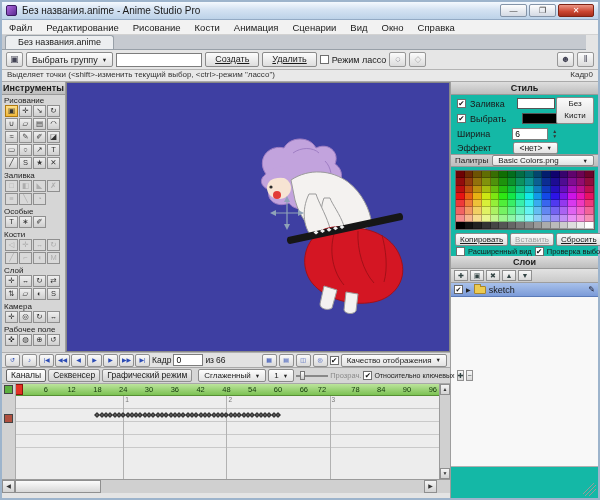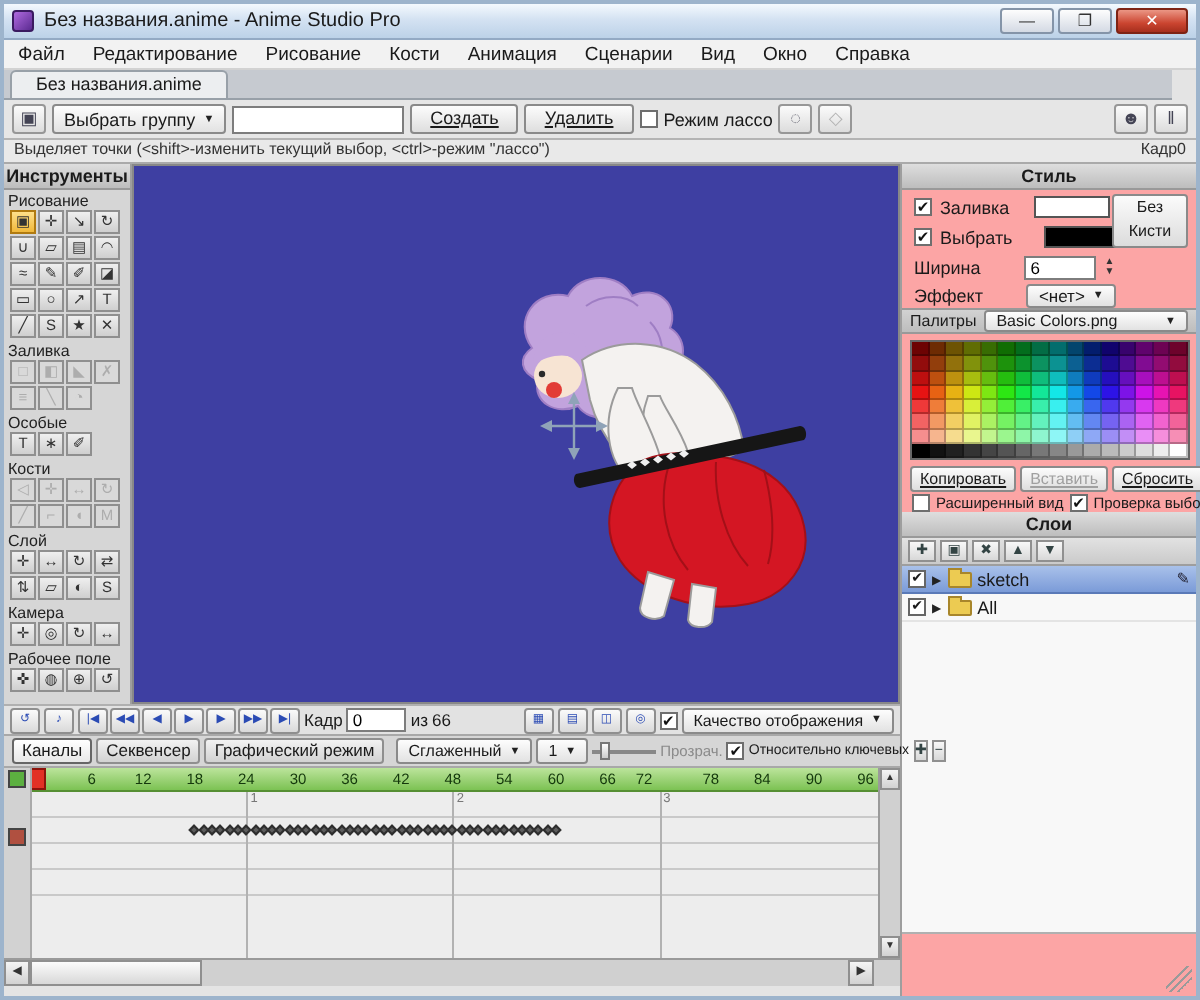--- a/index.html
+++ b/index.html
@@ -32,21 +32,21 @@
   .tools{position:absolute;top:80px;left:0;width:64px;bottom:146px;background:#d6d6d6;border-right:1px solid #9e9e9e;overflow:hidden;}
   .panel-head{height:13px;background:linear-gradient(#dedede,#bdbdbd);border-bottom:1px solid #999;font-size:9px;font-weight:bold;text-align:center;line-height:12px;}
   .tool-sec-label{font-size:8px;color:#222;padding:1px 2px 0;height:10px;}
   .tool-grid{display:flex;flex-wrap:wrap;padding-left:3px;}
   .tool-btn{width:13px;height:12px;margin:0 1px 1px 0;background:linear-gradient(#efefef,#cfcfcf);border:1px solid #8f8f8f;font-size:7.5px;line-height:10px;text-align:center;color:#333;overflow:hidden;}
   .tool-btn.sel{background:linear-gradient(#ffe08a,#f0b83a);border-color:#b07a10;}
   .tool-btn.dis{color:#adadad;background:#d9d9d9;}
   
   .canvas{position:absolute;top:80px;left:64px;right:148px;bottom:146px;border:1px solid #888;}
   
-  .rightpanel{position:absolute;top:80px;right:0;width:148px;bottom:0;background:#fca5a5;border-left:1px solid #9e9e9e;padding-left:24px;}
+  .rightpanel{position:absolute;top:80px;right:0;width:148px;bottom:0;background:#14b8a6;border-left:1px solid #9e9e9e;padding-left:24px;}
   .style-panel{position:absolute;top:0;left:0;right:0;height:174px;font-size:9px;}
   .sp-row{position:absolute;left:0;right:0;display:flex;align-items:center;gap:4px;padding-left:6px;}
   .swatch{width:38px;height:11px;border:1px solid #555;}
   .nobrush{position:absolute;top:15px;right:4px;width:38px;height:27px;background:linear-gradient(#fbfbfb,#dcdcdc);border:1px solid #8a8a8a;border-radius:2px;font-size:8px;text-align:center;line-height:12px;}
   .mini-input{width:36px;height:12px;border:1px solid #7d7d7d;background:#fff;font-size:8.5px;padding:0 2px;font-family:"Liberation Sans",sans-serif;}
   .stepper{font-size:5px;line-height:5px;color:#333;}
   .pal-bar{position:absolute;top:72px;left:0;right:0;height:13px;background:linear-gradient(#d2d2d2,#bdbdbd);border:solid #999;border-width:1px 0;display:flex;align-items:center;gap:4px;padding:0 4px;font-size:8px;}
   .pal-grid{position:absolute;top:88px;left:4px;width:140px;height:60px;display:grid;grid-template-columns:repeat(16,1fr);grid-auto-rows:1fr;border:1px solid #666;background:#000;}
   .pal-cell{border-right:1px solid rgba(0,0,0,.25);border-bottom:1px solid rgba(0,0,0,.25);}
   .sp-btnrow{position:absolute;top:151px;left:4px;right:4px;display:flex;gap:2px;}
@@ -460,26 +460,20 @@
           <div class="mini-btn">▼</div>
         </div>
       <div class="layers-list">
           <div class="layer-row sel">
             <span class="lcheck">✔</span>
             <span class="lexp">▶</span>
             <span class="lfolder"></span>
             <span class="lname">sketch</span>
             <span class="ledit">✎</span>
           </div>
-          <div class="layer-row">
-            <span class="lcheck">✔</span>
-            <span class="lexp">▶</span>
-            <span class="lfolder"></span>
-            <span class="lname">All</span>
-          </div>
         </div>
       <div class="grip"></div>
     </div>
   </div>
 
   <div class="playbar">
     <span style="display:flex;gap:2px;">
         <div class="pb-btn">↺</div>
         <div class="pb-btn">♪</div>
       </span>

